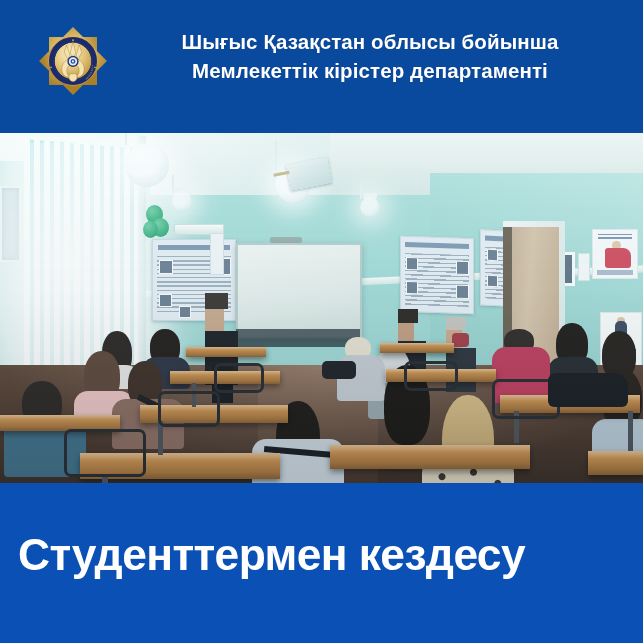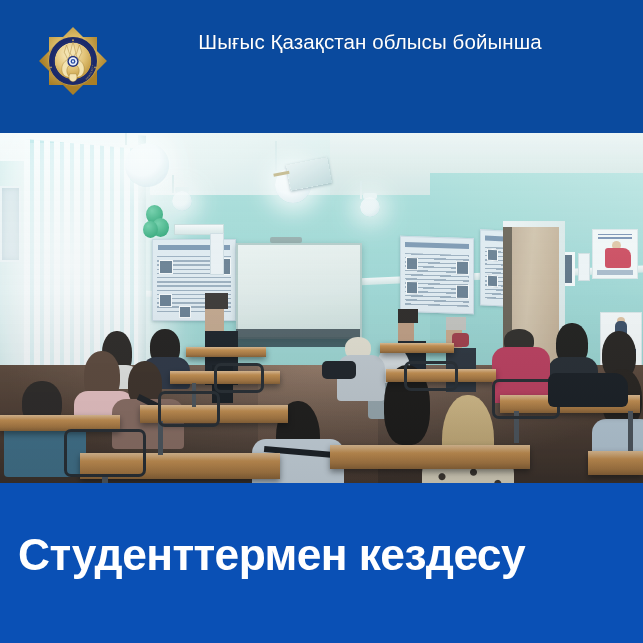--- a/index.html
+++ b/index.html
@@ -17,21 +17,21 @@
     background:#0a4a9e;
     display:flex;align-items:center;
   }
   .logo-wrap{
     position:absolute;left:33px;top:21px;width:80px;height:80px;
   }
 
   .header-text{
     position:absolute;left:120px;top:27px;width:500px;
     text-align:center;color:#ffffff;
-    font-size:20.5px;line-height:29px;font-weight:400;
+    font-size:20.5px;line-height:29px;font-weight:700;
     letter-spacing:.1px;
     text-shadow:0 0 1px rgba(0,0,0,.25);
   }
   .header-text .l2{display:block;}
 
   
   .photo{
     position:absolute;left:0;top:133px;width:643px;height:350px;
     overflow:hidden;background:#b9e3e1;
   }
@@ -358,20 +358,21 @@
         </g>
         <circle cx="50" cy="50.5" r="7" fill="#23347f"></circle>
         <circle cx="50" cy="50.5" r="5.2" fill="#e9f0fb"></circle>
         <circle cx="50" cy="50.5" r="3" fill="#2c4fa5"></circle>
         <circle cx="50" cy="50.5" r="1.3" fill="#e9f0fb"></circle>
       </svg>
     </div>
 
     <div class="header-text">
       <span class="l1">Шығыс Қазақстан облысы бойынша</span>
+      <span class="l2">Мемлекеттік кірістер департаменті</span>
     </div>
   </div>
 
   <div class="photo">
     <div class="scene">
 
       <div class="ceiling"></div>
       <div class="ceiling-slope"></div>
       <div class="wall-back"></div>
       <div class="wall-right"></div>

